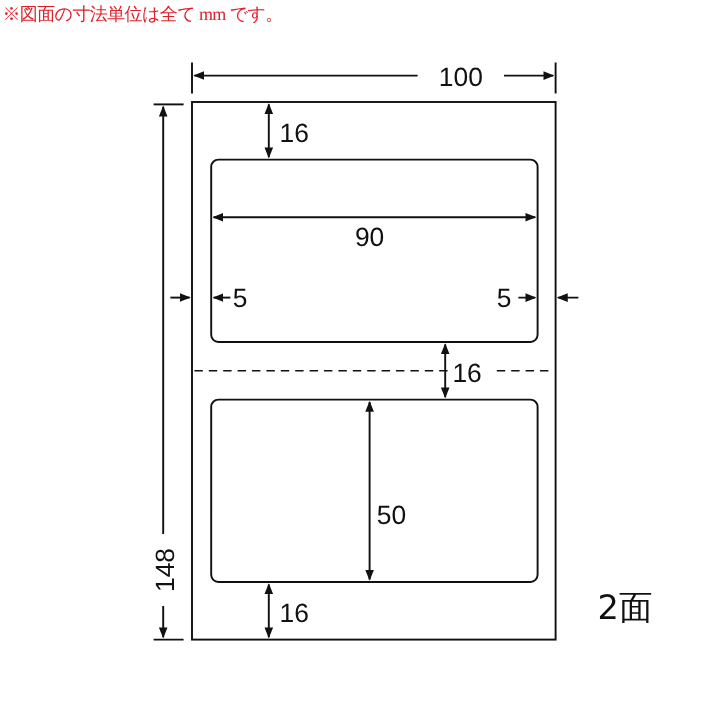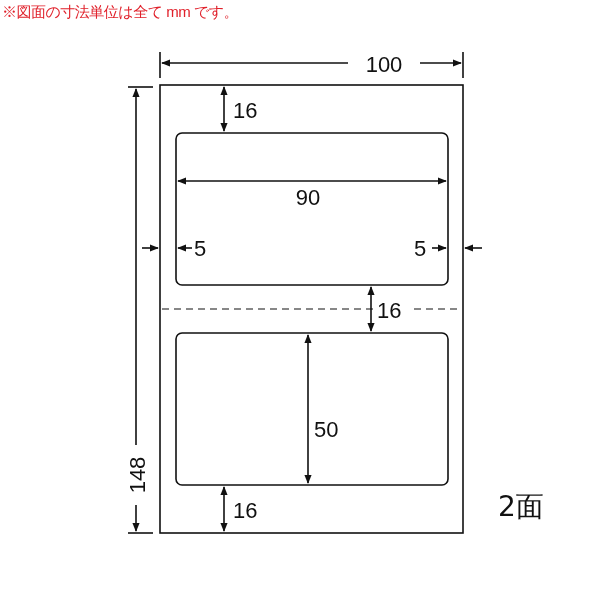--- a/index.html
+++ b/index.html
@@ -1,17 +1,17 @@
 <!DOCTYPE html>
 <html><head>
 <meta charset="utf-8">
 <style>
   html,body{margin:0;padding:0;background:#fff;}
   body{width:601px;height:601px;position:relative;overflow:hidden;font-family:"Liberation Sans",sans-serif;}
-  .note{position:absolute;left:2px;top:3px;font-size:15px;color:#e0202a;font-family:Liberation Sans, sans-serif;letter-spacing:-0.5px;}
+  .note{position:absolute;left:2px;top:3px;font-size:15px;color:#e0202a;font-family:Liberation Serif, serif;letter-spacing:-0.5px;}
   svg{position:absolute;left:0;top:0;}
   .lbl{font-family:"Liberation Sans",sans-serif;font-size:22px;fill:#111;}
   .big{font-family:"DejaVu Sans",sans-serif;font-size:28px;fill:#111;}
 </style>
 </head>
 <body>
 
 <div class="note">※図面の寸法単位は全て mm です。</div>
 
 <svg width="601" height="601" viewBox="0 0 601 601">

